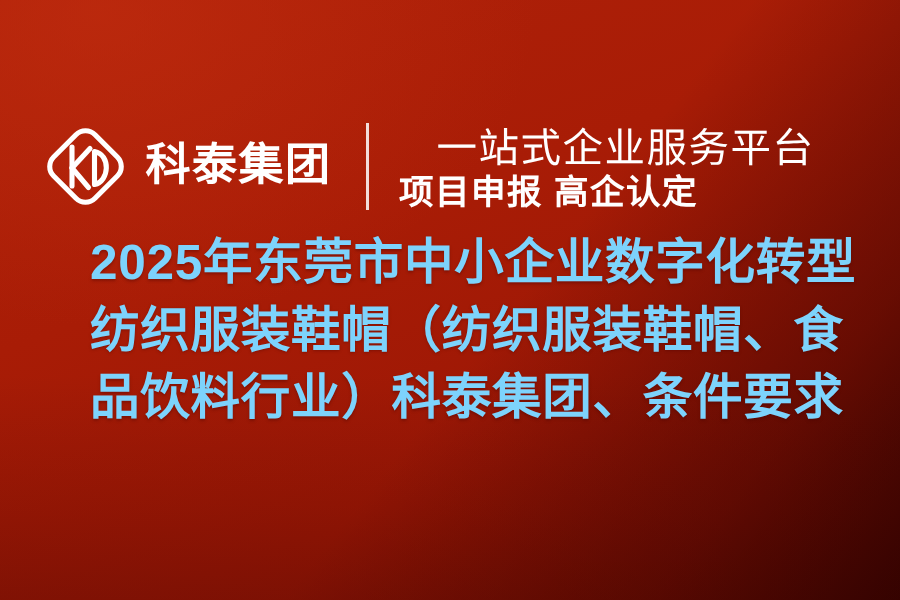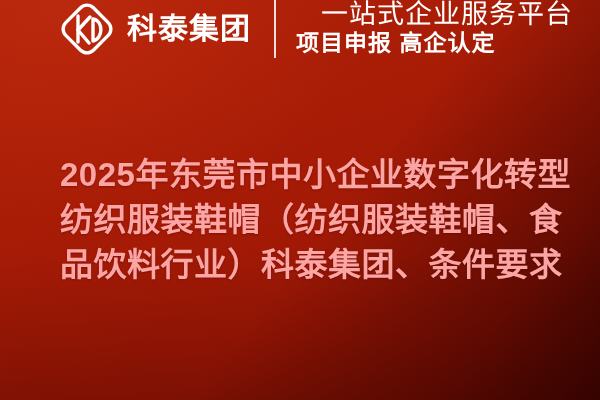--- a/index.html
+++ b/index.html
@@ -51,22 +51,22 @@
   }
 
   
   .header {
     position: absolute;
     left: 0;
     top: 0;
     width: 600px;
     height: 140px;
     display: flex;
-    align-items: flex-start;
-    padding-left: 58px;
+    align-items: flex-end;
+    padding-left: 28px;
     box-sizing: border-box;
   }
 
   .brand {
     display: flex;
     align-items: center;
     gap: 11px;
   }
 
   .mark {
@@ -141,21 +141,21 @@
     letter-spacing: 1px;
     white-space: nowrap;
   }
 
   
   .headline {
     position: absolute;
     left: 60px;
     top: 152px;
     width: 516px;
-    color: #fca5a5;
+    color: #7dd3fc;
     font-size: 33px;
     line-height: 45px;
     font-weight: bold;
     letter-spacing: 0.5px;
     text-shadow: 0 1px 2px rgba(70,4,0,0.35);
   }
 </style>
 </head>
 <body>
 

